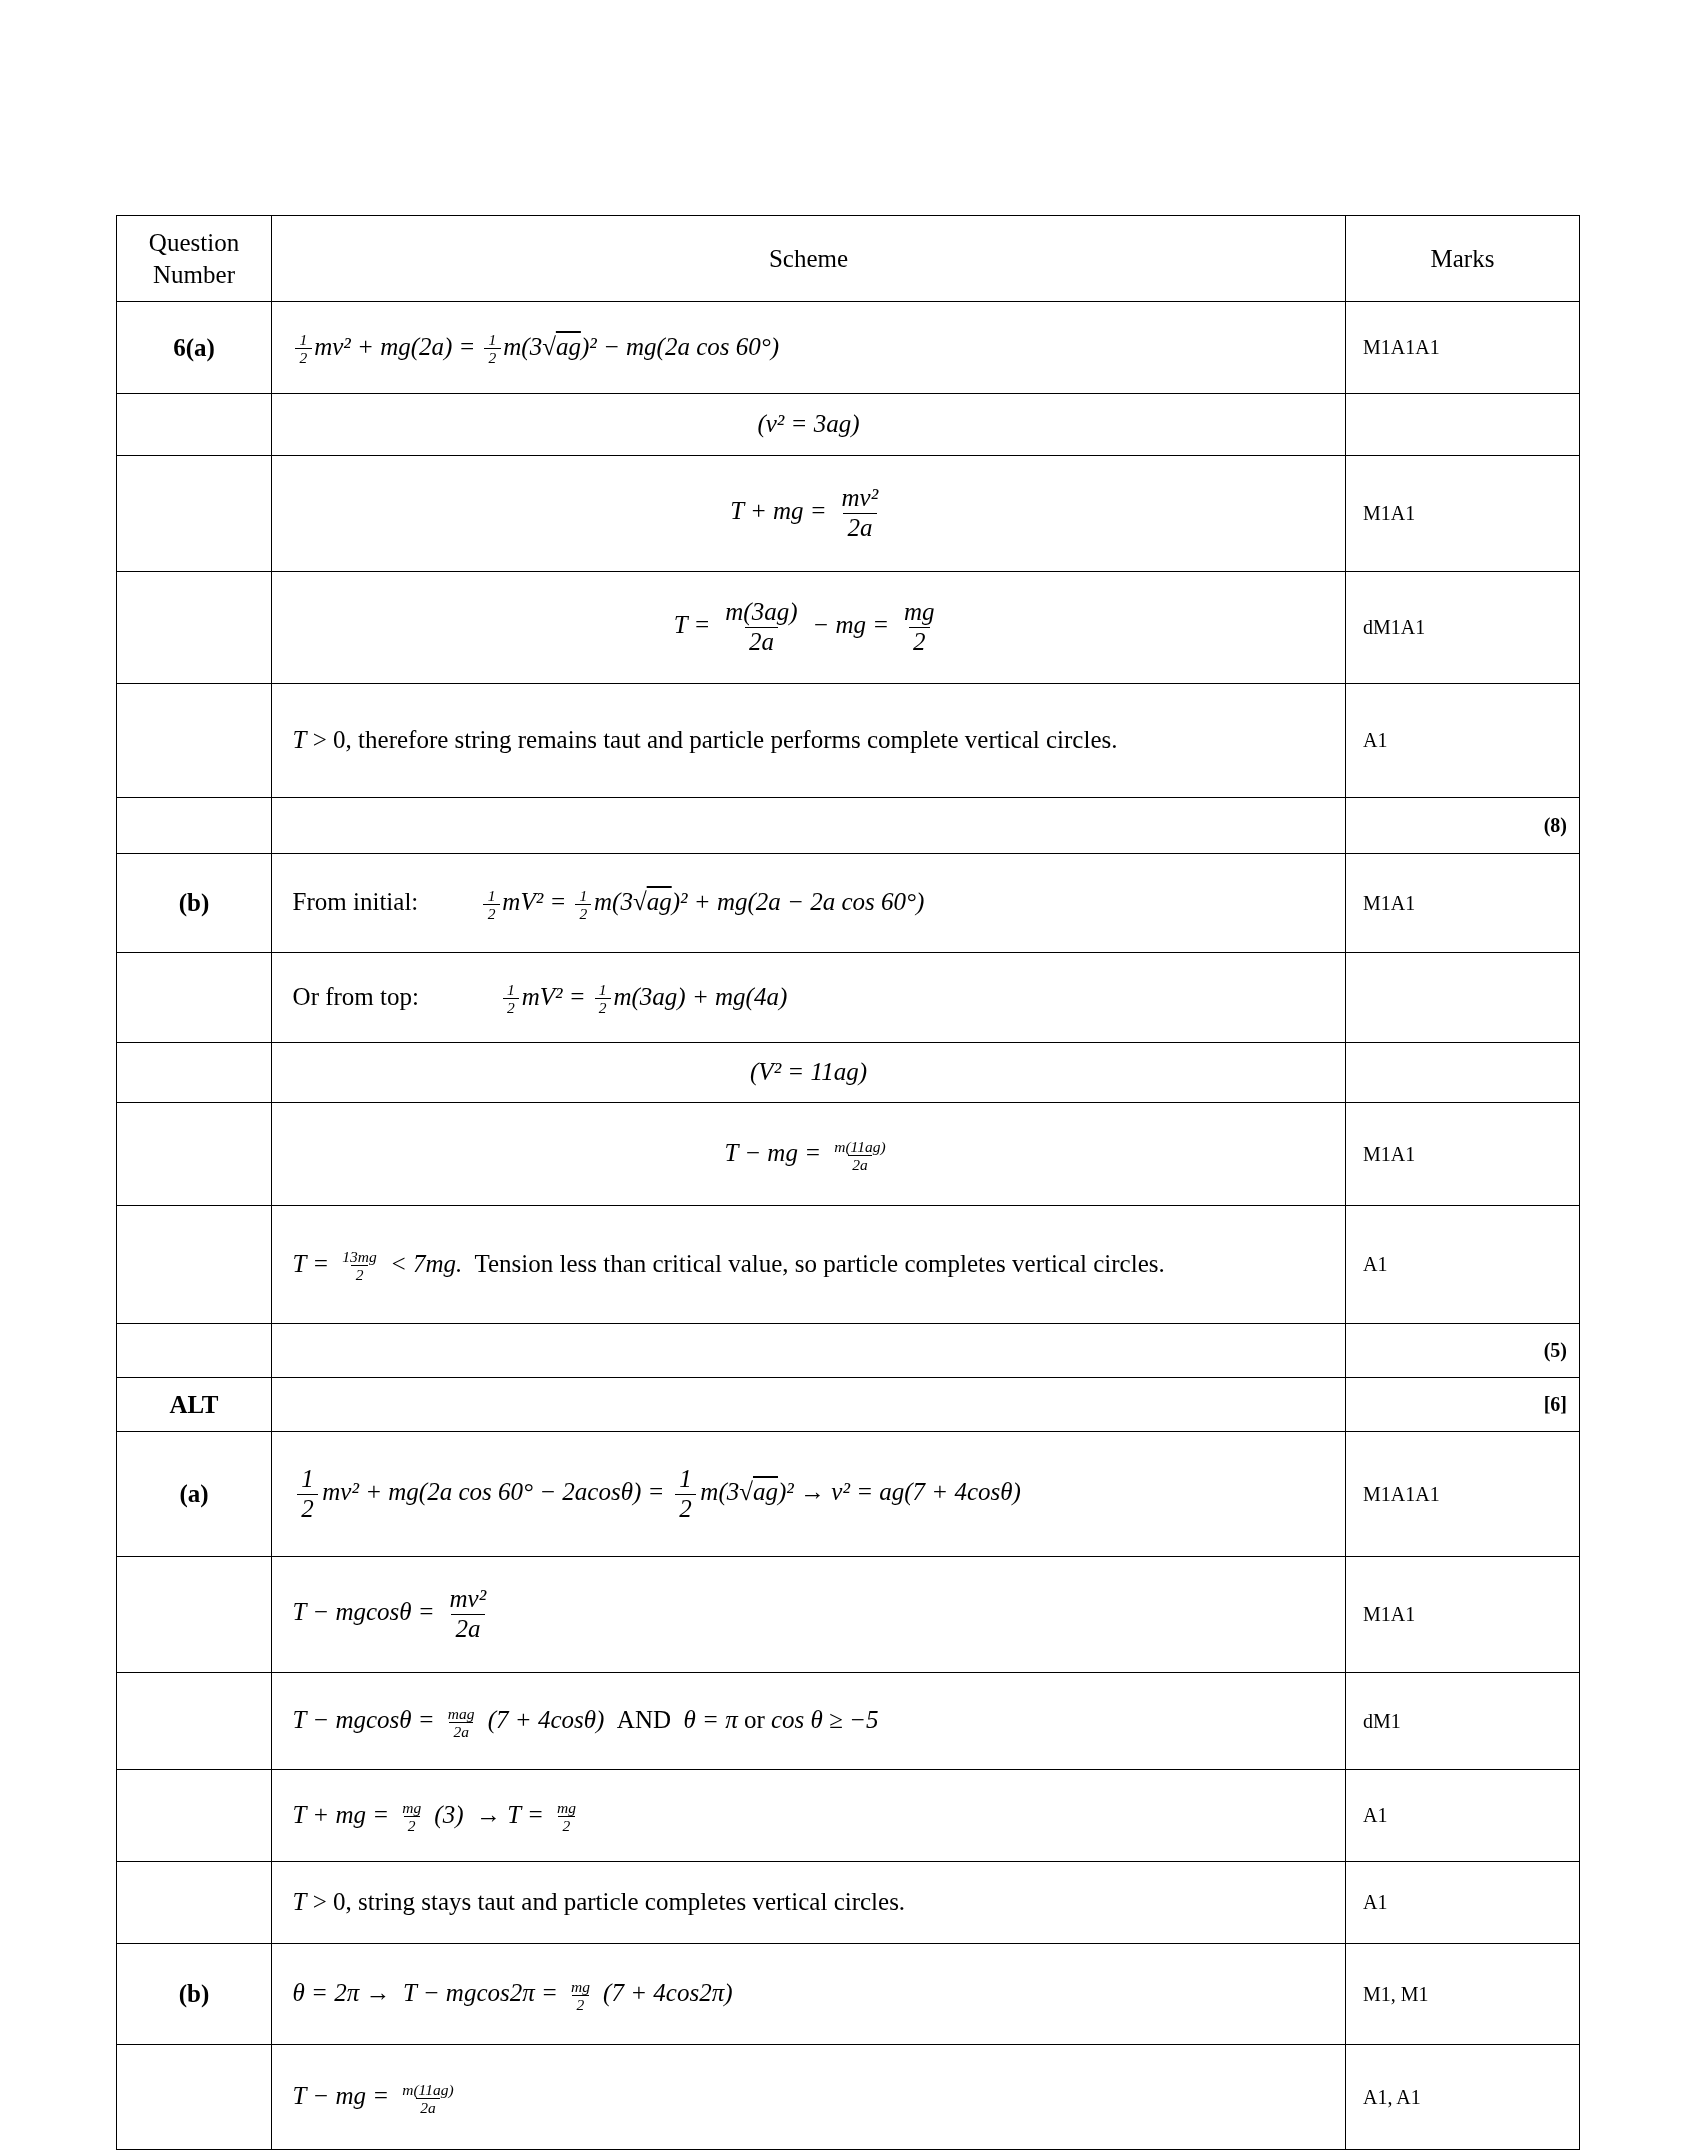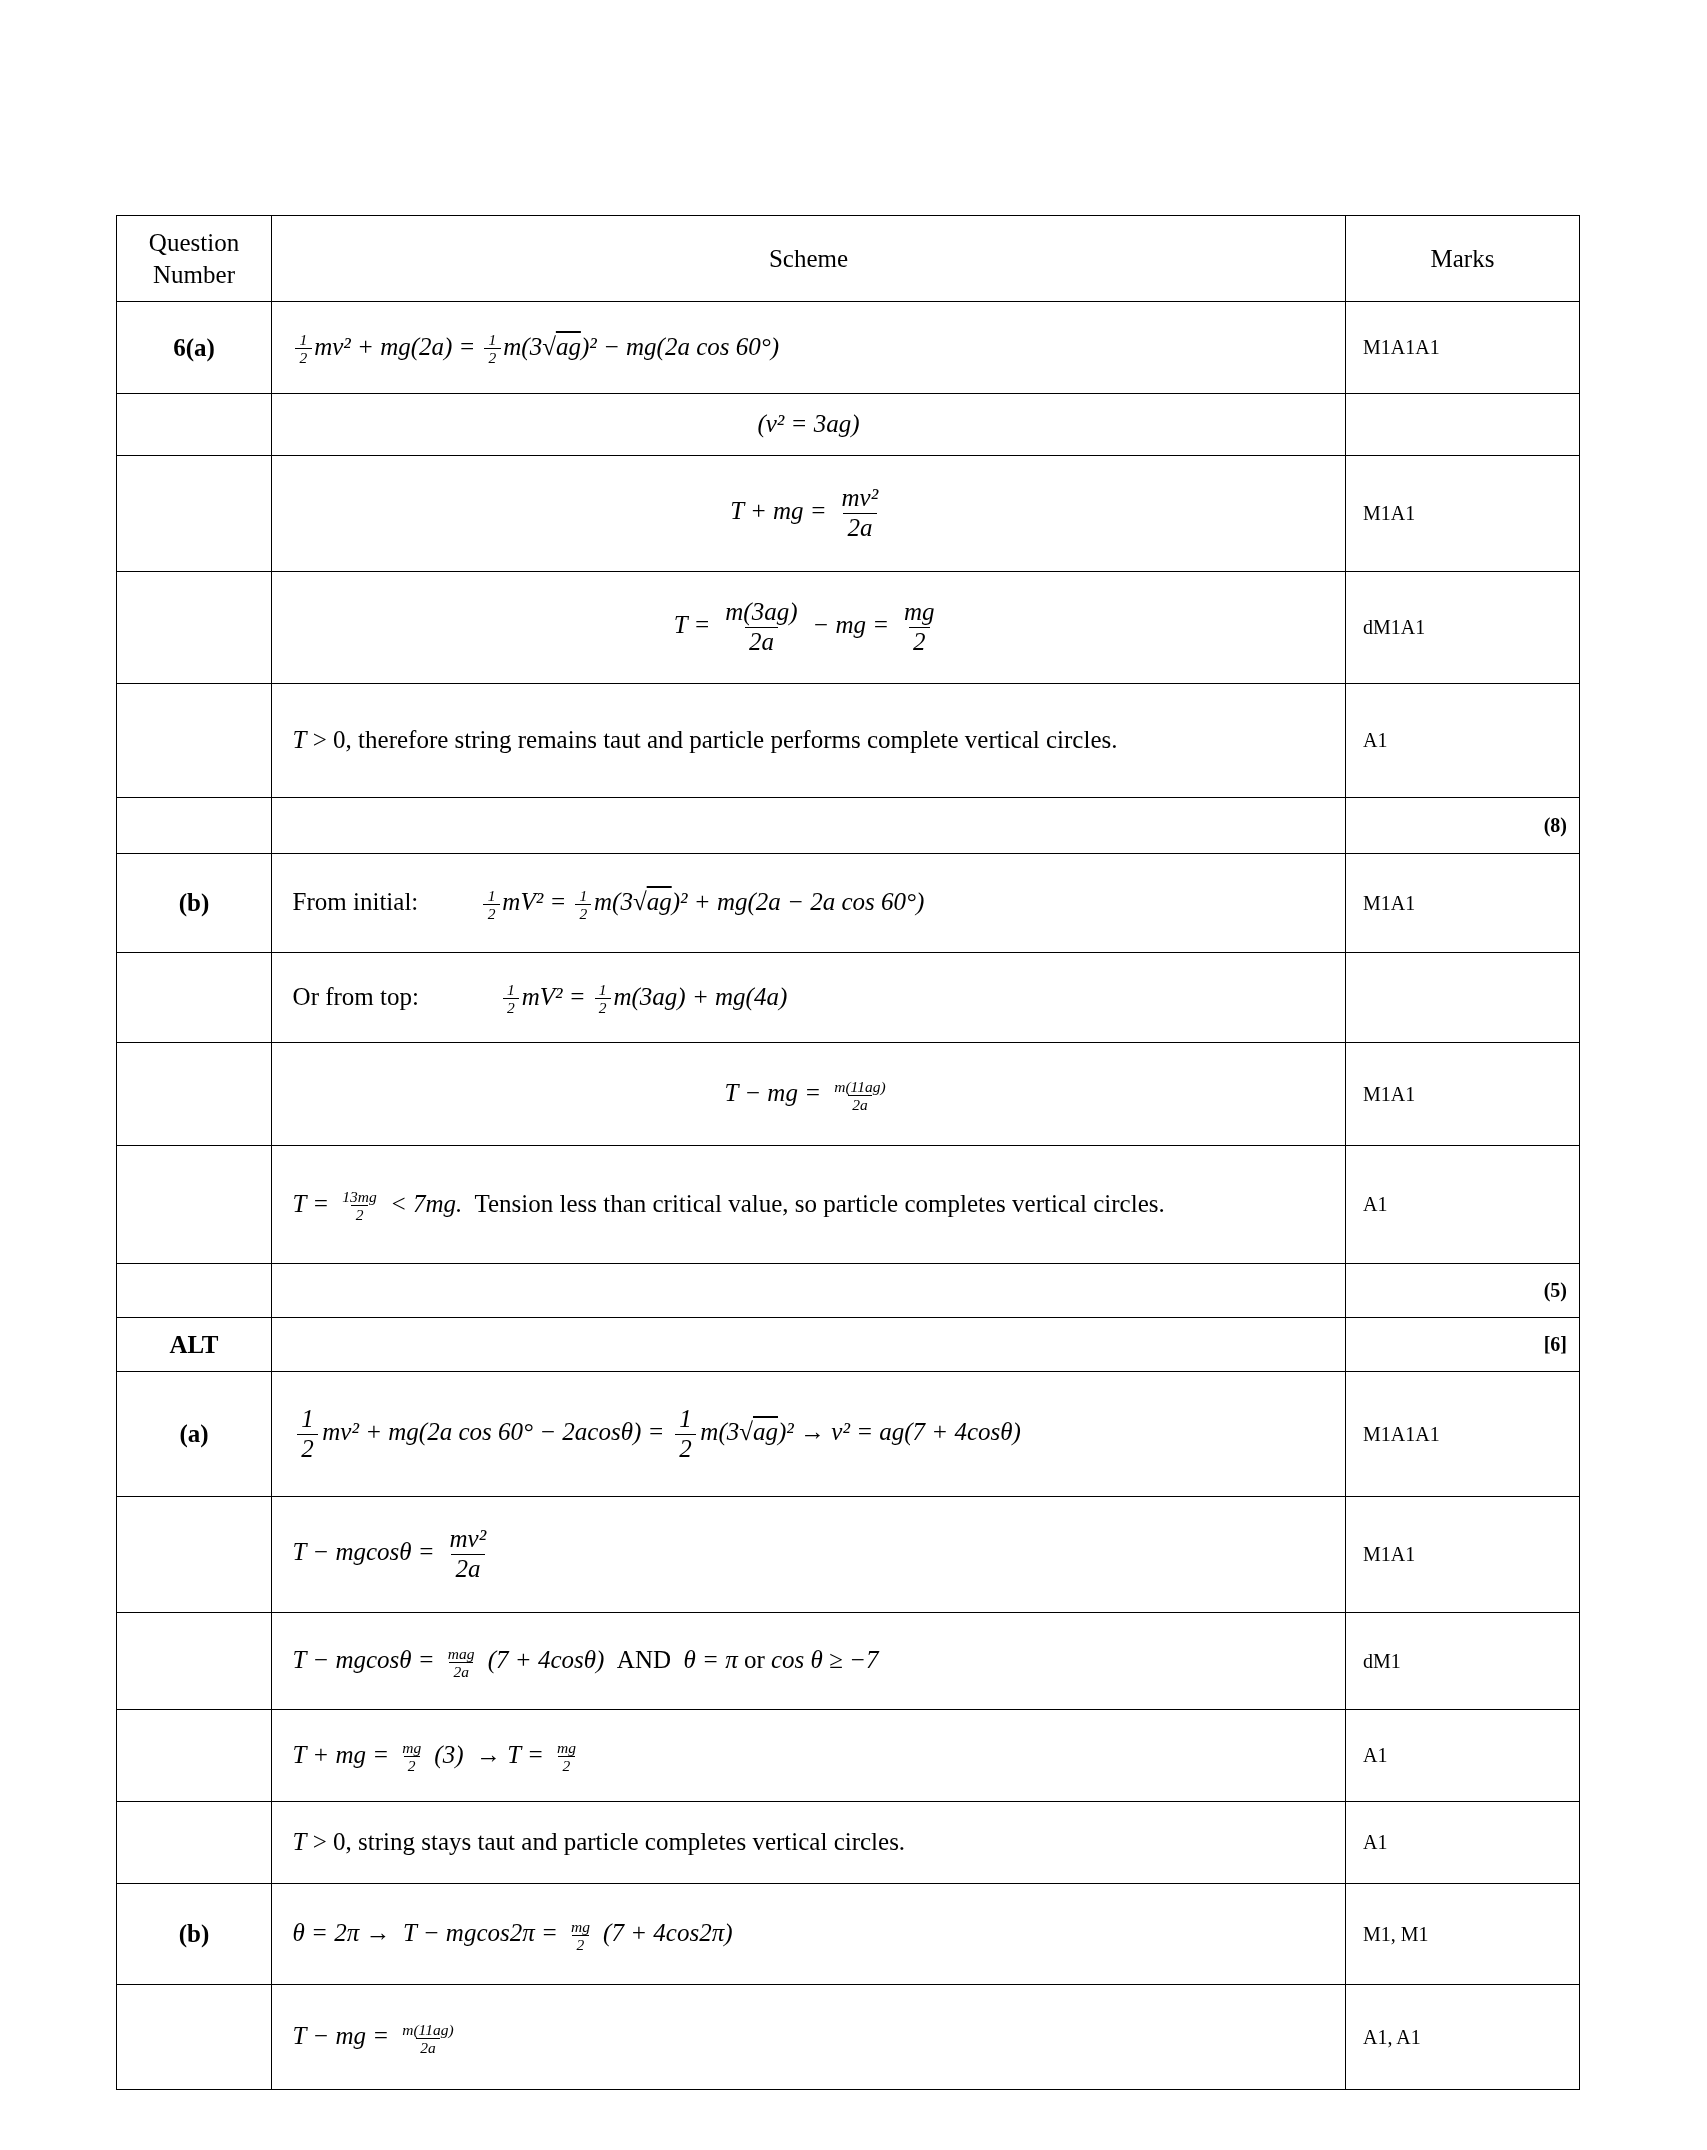--- a/index.html
+++ b/index.html
@@ -109,20 +109,25 @@
           <td class="q-cell"></td>
           <td class="scheme-cell"><span class="plain">Or from top:&nbsp;&nbsp;&nbsp;&nbsp;&nbsp;&nbsp;&nbsp;&nbsp;&nbsp;&nbsp;&nbsp;&nbsp;&nbsp;</span><span class="frac small">
               <span class="num">1</span>
               <span class="den">2</span>
             </span><span class="math">mV² = </span><span class="frac small">
               <span class="num">1</span>
               <span class="den">2</span>
             </span><span class="math">m(3ag) + mg(4a)</span></td>
           <td class="marks-cell"></td>
         </tr>
+        <tr style="height: 60px;">
+          <td class="q-cell"></td>
+          <td class="scheme-cell center"><span class="math">(V² = 11ag)</span></td>
+          <td class="marks-cell"></td>
+        </tr>
         <tr style="height: 103px;">
           <td class="q-cell"></td>
           <td class="scheme-cell center"><span class="math">T − mg = </span><span class="frac small">
               <span class="num">m(11ag)</span>
               <span class="den">2a</span>
             </span></td>
           <td class="marks-cell">M1A1</td>
         </tr>
         <tr style="height: 118px;">
           <td class="q-cell"></td>
@@ -159,21 +164,21 @@
               <span class="num">mv²</span>
               <span class="den">2a</span>
             </span></td>
           <td class="marks-cell">M1A1</td>
         </tr>
         <tr style="height: 97px;">
           <td class="q-cell"></td>
           <td class="scheme-cell"><span class="math">T − mgcosθ = </span><span class="frac small">
               <span class="num">mag</span>
               <span class="den">2a</span>
-            </span><span class="math"> (7 + 4cosθ)</span><span class="plain">&nbsp; AND &nbsp;</span><span class="math">θ = π</span><span class="plain"> or </span><span class="math">cos θ ≥ −7</span></td>
+            </span><span class="math"> (7 + 4cosθ)</span><span class="plain">&nbsp; AND &nbsp;</span><span class="math">θ = π</span><span class="plain"> or </span><span class="math">cos θ ≥ −5</span></td>
           <td class="marks-cell">dM1</td>
         </tr>
         <tr style="height: 92px;">
           <td class="q-cell"></td>
           <td class="scheme-cell"><span class="math">T + mg = </span><span class="frac small">
               <span class="num">mg</span>
               <span class="den">2</span>
             </span><span class="math"> (3) &nbsp;→ T = </span><span class="frac small">
               <span class="num">mg</span>
               <span class="den">2</span>

